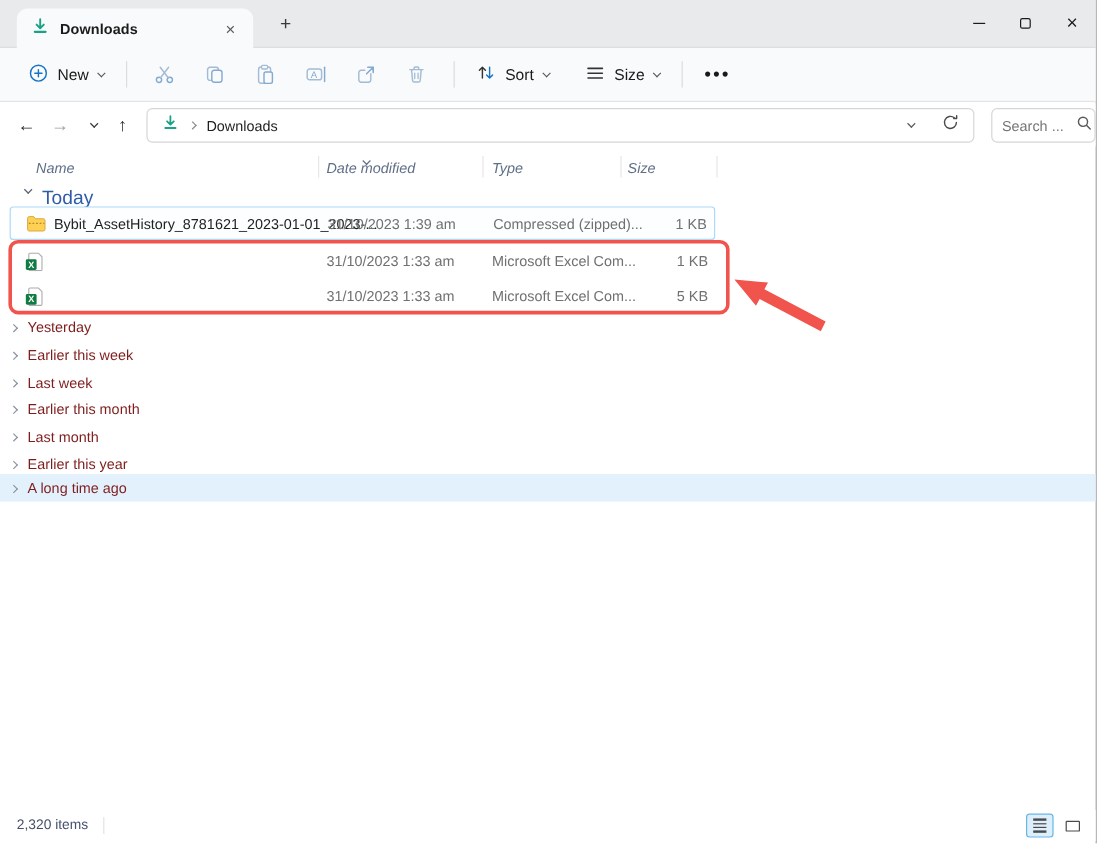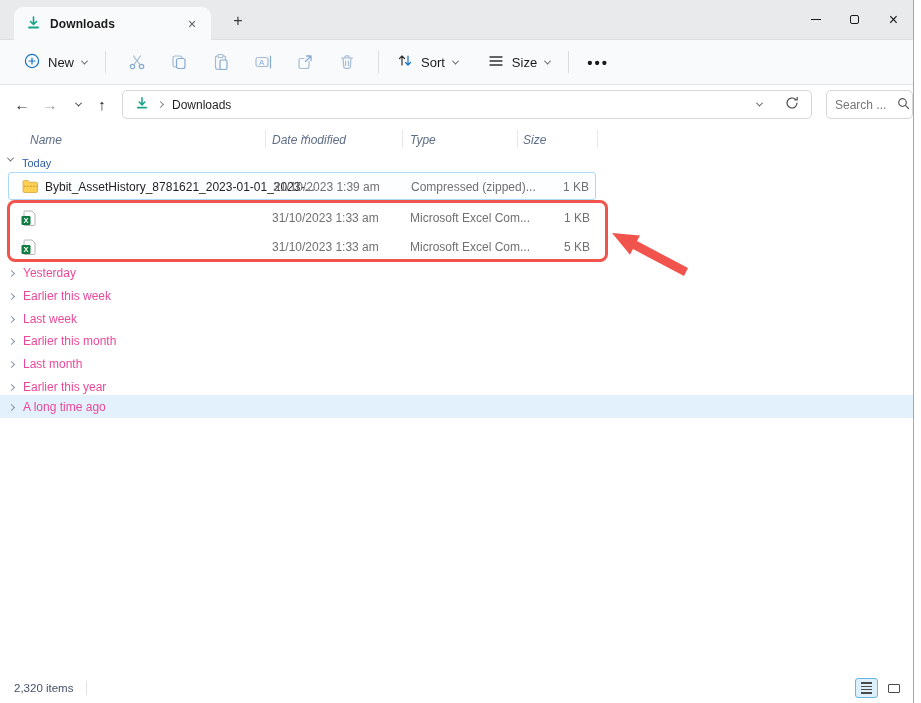--- a/index.html
+++ b/index.html
@@ -56,36 +56,36 @@
     font-family:inherit; background:transparent; }
   .searchbox input::placeholder { color:#767676; }
 
   
   .colheaders { position:absolute; left:0; top:128px; width:913px; height:22px; }
   .colh { position:absolute; top:5px; font-size:12px; color:#5f6e88;font-style:italic; }
   .col-sep { position:absolute; top:2px; width:1px; height:18px; background:#e7e7e7; }
   .sort-chev { position:absolute; left:303px; top:-3px; color:#5f6e88; }
 
   
-  .group-hdr { position:absolute; left:8px; display:flex; align-items:flex-start; gap:9px;
-    height:18px; font-size:11px; }
+  .group-hdr { position:absolute; left:21px; display:flex; align-items:flex-start; gap:9px;
+    height:18px; font-size:16px; }
   .group-hdr .lbl { color:#2f5ca6; }
   .group-hdr .chv { color:#5a6370; }
   .filerow { position:absolute; left:8px; width:588px; height:28px; }
   .filerow.selected { border:1px solid #abd9f7; border-radius:3px; background:#fdfeff; }
   .filerow .f-icon { position:absolute; left:13px; top:6px; }
   .filerow .c-name { position:absolute; left:36px; top:7px; font-size:12px; color:#1f1f1f;
     white-space:nowrap; }
   .filerow .c-date { position:absolute; left:264px; top:7px; font-size:12px; color:#707070; }
   .filerow .c-type { position:absolute; left:402px; top:7px; font-size:12px; color:#707070; }
   .filerow .c-size { position:absolute; right:6px; top:7px; font-size:12px; color:#707070;
     text-align:right; }
   .collapsed-row { position:absolute; left:9px; height:22px; display:flex; align-items:center;
     gap:9px; font-size:12px; }
-  .collapsed-row .lbl { color:#ec4899; }
+  .collapsed-row .lbl { color:#7f1d1d; }
   .collapsed-row .chv { color:#8a94a3; }
   .highlight-band { position:absolute; left:0; top:395px; width:913px; height:23px;
     background:#e3f1fd; }
 
   
   .anno-rect { position:absolute; left:7px; top:200px; width:601px; height:62px;
     border:3px solid #f0544c; border-radius:8px; z-index:6; pointer-events:none; }
   .anno-arrow { position:absolute; left:600px; top:218px; z-index:6; pointer-events:none; }
 
   

